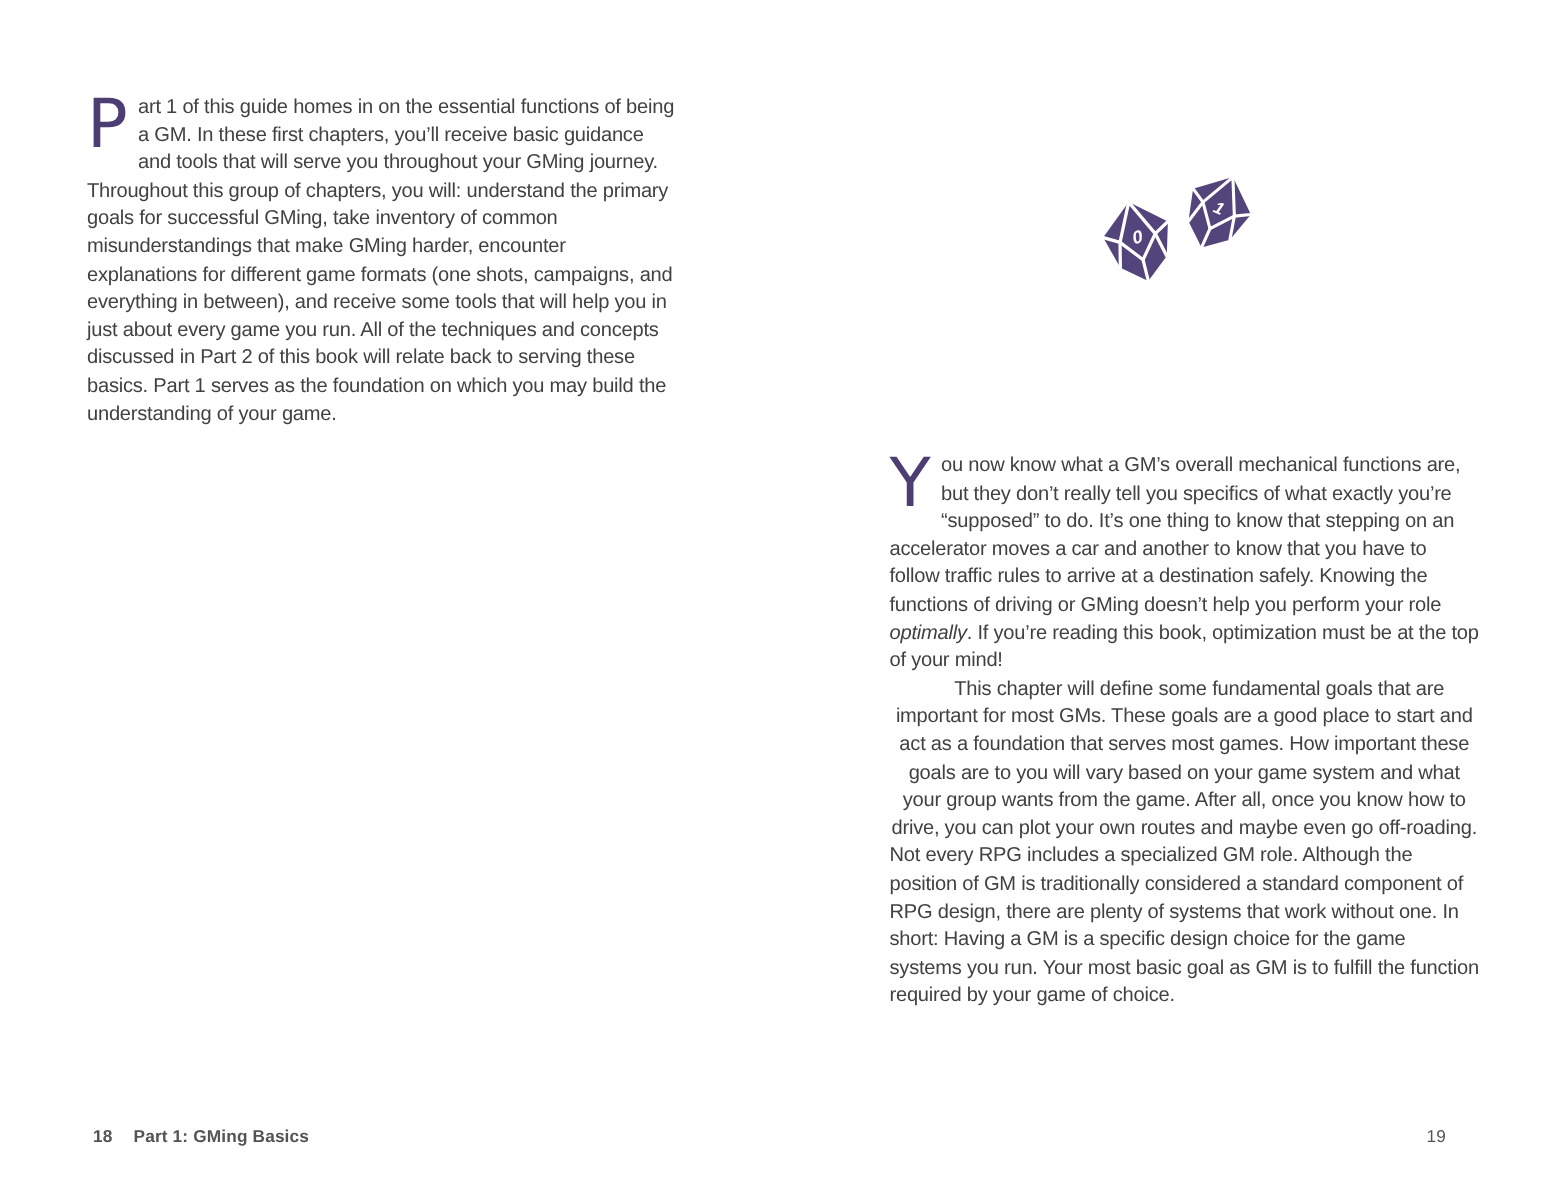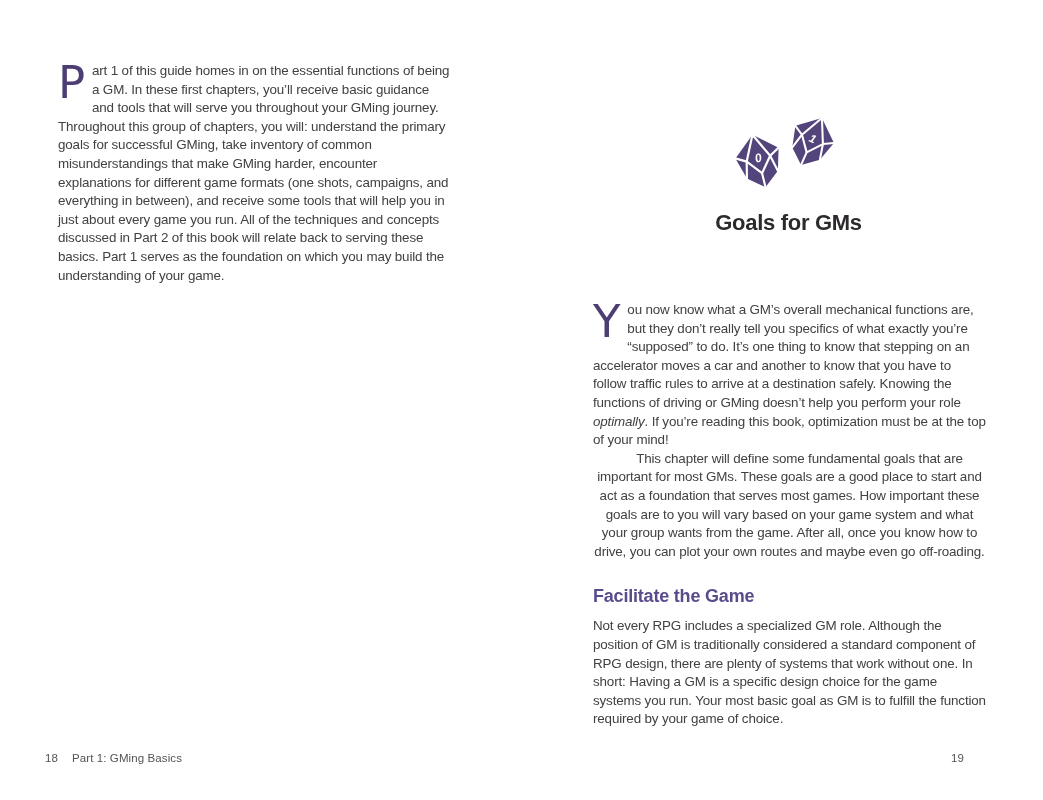--- a/index.html
+++ b/index.html
@@ -87,21 +87,21 @@
     color: #5b4b8d;
   }
   
   .footer {
     position: absolute;
     top: 752px;
     font-size: 11.5px;
     color: #555355;
     letter-spacing: 0.1px;
   }
-  .footer-left { left: 45px; }
+  .footer-left { left: 62px; font-weight: bold; }
   .footer-left .section-label { margin-left: 14px; }
   .footer-right { right: 79px; }
 </style>
 </head>
 <body>
 
 <div class="spread">
 
   <div class="left-col">
     <p class="body-text dropcap">Part 1 of this guide homes in on the essential functions of being a GM. In these first chapters, you’ll receive basic guidance and tools that will serve you throughout your GMing journey. Throughout this group of chapters, you will: understand the primary goals for successful GMing, take inventory of common misunderstandings that make GMing harder, encounter explanations for different game formats (one shots, campaigns, and everything in between), and receive some tools that will help you in just about every game you run. All of the techniques and concepts discussed in Part 2 of this book will relate back to serving these basics. Part 1 serves as the foundation on which you may build the understanding of your game.</p>
@@ -129,28 +129,26 @@
           <line x1="-25" y1="-5" x2="-46" y2="-17"></line>
           <line x1="-25" y1="-5" x2="-33" y2="29"></line>
           <line x1="25" y1="-5" x2="46" y2="-17"></line>
           <line x1="25" y1="-5" x2="33" y2="29"></line>
           <line x1="0" y1="26" x2="0" y2="56"></line>
         </g>
         <text x="0" y="2">1</text>
       </svg>
     </div>
 
-    <h1 class="chapter-title">Goals for GMs</h1>
 
     <div class="right-flow">
       <p class="body-text dropcap"><span>You now know what a GM’s overall mechanical functions are, but they don’t really tell you specifics of what exactly you’re “supposed” to do. It’s one thing to know that stepping on an accelerator moves a car and another to know that you have to follow traffic rules to arrive at a destination safely. Knowing the functions of driving or GMing doesn’t help you perform your role </span><em>optimally</em><span>. If you’re reading this book, optimization must be at the top of your mind!</span></p>
 
       <p class="body-text indent">This chapter will define some fundamental goals that are important for most GMs. These goals are a good place to start and act as a foundation that serves most games. How important these goals are to you will vary based on your game system and what your group wants from the game. After all, once you know how to drive, you can plot your own routes and maybe even go off-roading.</p>
 
-      <h2 class="section-heading">Facilitate the Game</h2>
 
       <p class="body-text">Not every RPG includes a specialized GM role. Although the position of GM is traditionally considered a standard component of RPG design, there are plenty of systems that work without one. In short: Having a GM is a specific design choice for the game systems you run. Your most basic goal as GM is to fulfill the function required by your game of choice.</p>
     </div>
   </div>
 
   <div class="footer footer-left">
     <span>18</span><span class="section-label">Part 1: GMing Basics</span>
   </div>
   <div class="footer footer-right">
     <span>19</span>

